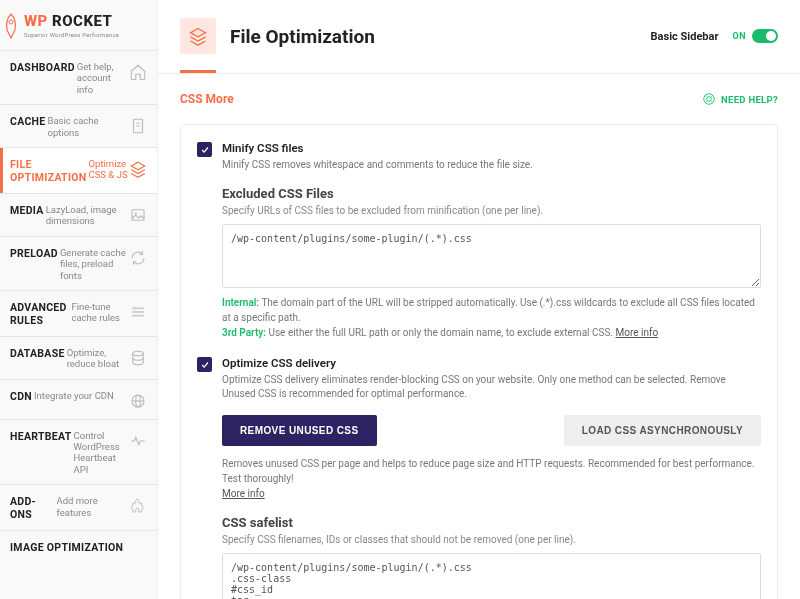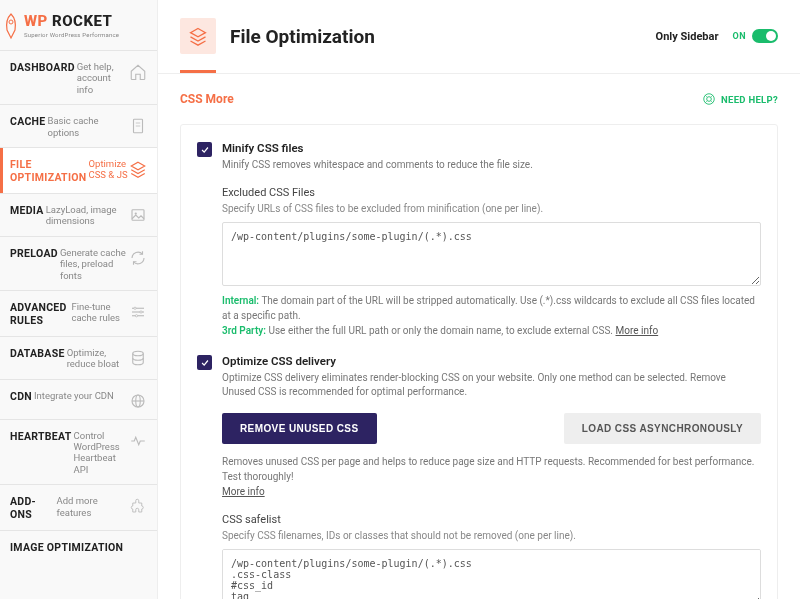--- a/index.html
+++ b/index.html
@@ -42,21 +42,21 @@
 .help-link { display: flex; align-items: center; gap: 5px; font-size: 9.5px; font-weight: 700; color: #1abc6c; letter-spacing: 0.3px; }
 .help-icon { width: 14px; height: 14px; }
 .card { border: 1px solid #eee; border-radius: 3px; padding: 16px 16px 18px; background: #fff; }
 .field { display: flex; gap: 10px; margin-bottom: 14px; }
 .check { width: 15px; height: 15px; background: #2d2362; border-radius: 2px; display: flex; align-items: center; justify-content: center; flex-shrink: 0; margin-top: 1px; }
 .check svg { width: 10px; height: 10px; color: #fff; }
 .field-body { flex: 1; }
 .field-label { font-size: 11.5px; font-weight: 600; color: #222; margin-bottom: 3px; }
 .field-desc { font-size: 10px; color: #777; line-height: 1.4; }
 .sub-block { margin-left: 25px; margin-bottom: 16px; }
-.sub-label { font-size: 11px; font-weight: 400; color: #444; margin-bottom: 4px; }
+.sub-label { font-size: 13px; font-weight: 700; color: #444; margin-bottom: 4px; }
 .sub-desc { font-size: 10px; color: #888; margin-bottom: 8px; }
 .textarea { width: 100%; border: 1px solid #ddd; border-radius: 2px; padding: 8px; font-family: Menlo, Consolas, monospace; font-size: 10px; color: #555; resize: vertical; min-height: 64px; background: #fff; }
 .hint { font-size: 10px; line-height: 1.5; margin-top: 4px; }
 .hint .k { color: #1abc6c; font-weight: 600; }
 .hint .t { color: #777; }
 .hint a { color: #555; text-decoration: underline; }
 .btn-row { display: flex; gap: 13px; margin: 12px 0 10px 25px; justify-content: space-between; }
 .btn { padding: 10px 18px; font-size: 10px; font-weight: 700; letter-spacing: 0.4px; border-radius: 2px; border: none; cursor: pointer; }
 .btn-primary { background: #2d2362; color: #fff; }
 .btn-secondary { background: #eee; color: #555; }
@@ -194,21 +194,21 @@
   </aside>
 
   <main class="main">
     <div class="header">
       <div class="header-icon-box">
         <svg width="20" height="20" viewBox="0 0 24 24">
             <path d="M12 3l9 5-9 5-9-5 9-5zM3 13l9 5 9-5M3 18l9 5 9-5" fill="none" stroke="currentColor" stroke-width="1.5"></path>
           </svg>
       </div>
       <h1 class="header-title">File Optimization</h1>
-      <span class="show-sidebar">Only Sidebar</span>
+      <span class="show-sidebar">Basic Sidebar</span>
       <div class="toggle-wrap">
         <span class="toggle-label">ON</span>
         <div class="toggle"></div>
       </div>
     </div>
     <div class="tab-underline"></div>
     <hr class="divider">
 
     <div class="content">
       <div class="section-head">

